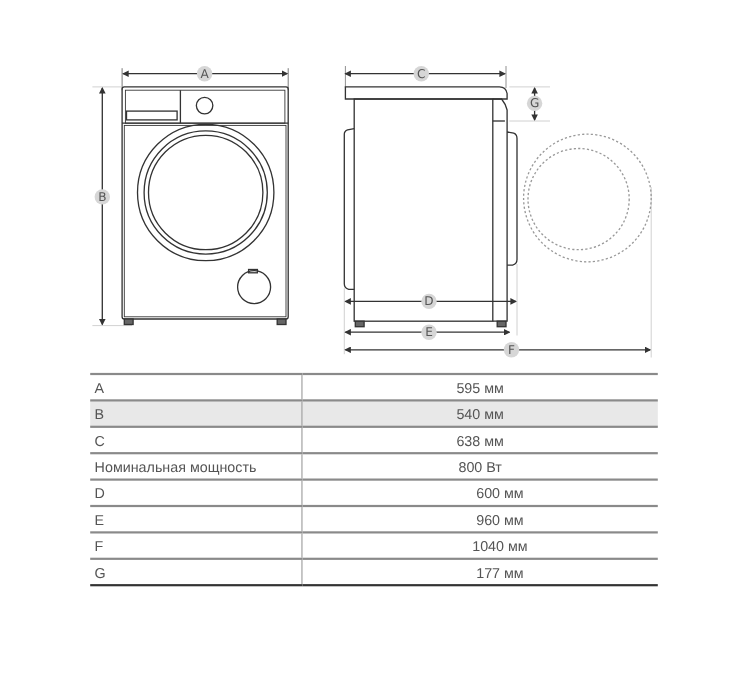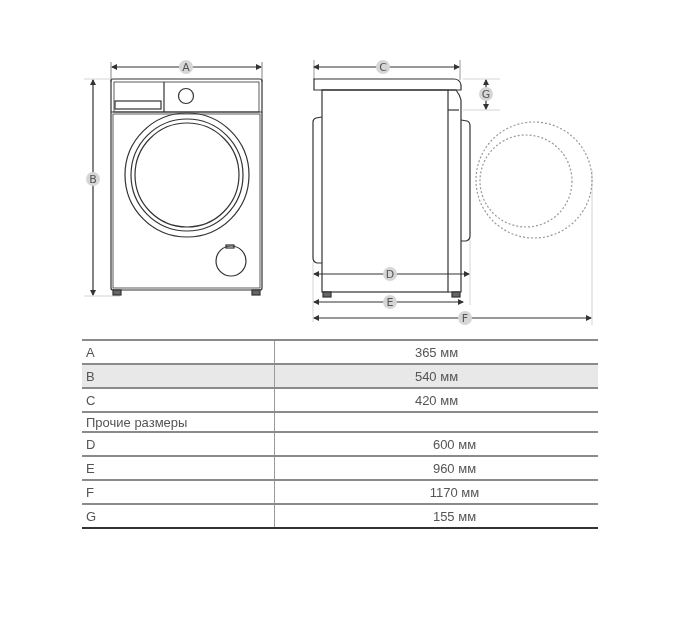--- a/index.html
+++ b/index.html
@@ -113,44 +113,44 @@
   <g>
     <circle cx="465" cy="318" r="7" fill="#d6d6d6"></circle>
     <text class="lbl" x="465" y="318">F</text>
   </g>
 </svg>
 
 <table id="specs">
   <tbody>
     <tr>
       <td class="k">A</td>
-      <td class="v">365 мм</td>
+      <td class="v">595 мм</td>
     </tr>
     <tr class="shade">
       <td class="k">B</td>
       <td class="v">540 мм</td>
     </tr>
     <tr>
       <td class="k">C</td>
-      <td class="v">420 мм</td>
+      <td class="v">638 мм</td>
     </tr>
-    <tr class="group">
-      <td class="k">Прочие размеры</td>
-      <td class="v"></td>
+    <tr>
+      <td class="k">Номинальная мощность</td>
+      <td class="v">800 Вт</td>
     </tr>
     <tr class="shift">
       <td class="k">D</td>
       <td class="v">600 мм</td>
     </tr>
     <tr class="shift">
       <td class="k">E</td>
       <td class="v">960 мм</td>
     </tr>
     <tr class="shift">
       <td class="k">F</td>
-      <td class="v">1170 мм</td>
+      <td class="v">1040 мм</td>
     </tr>
     <tr class="shift last">
       <td class="k">G</td>
-      <td class="v">155 мм</td>
+      <td class="v">177 мм</td>
     </tr>
   </tbody>
 </table>
 
 </body></html>

